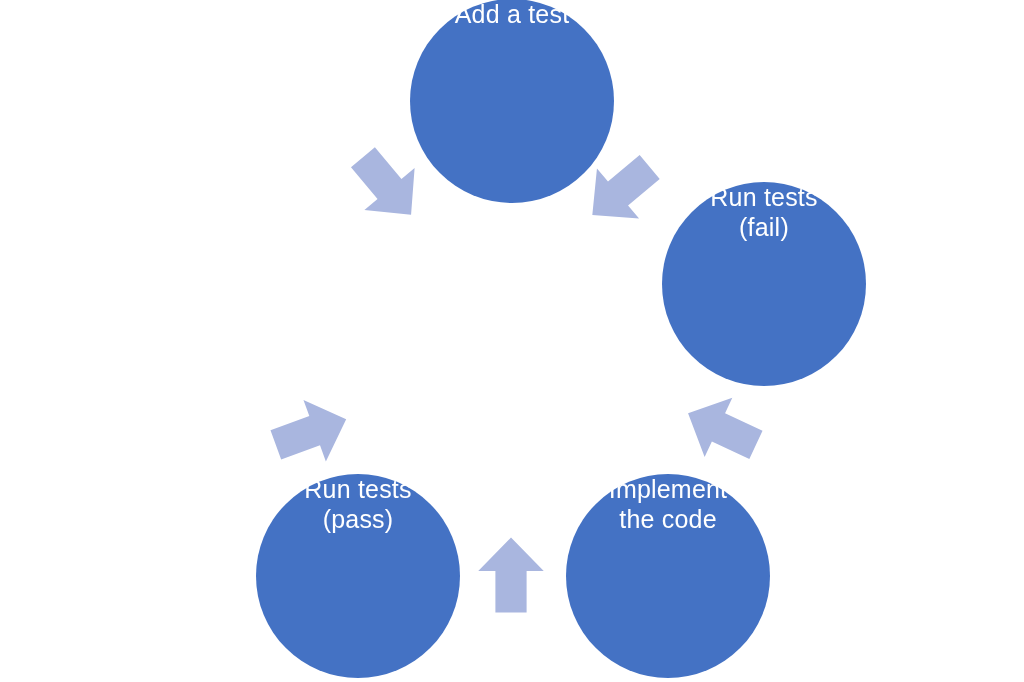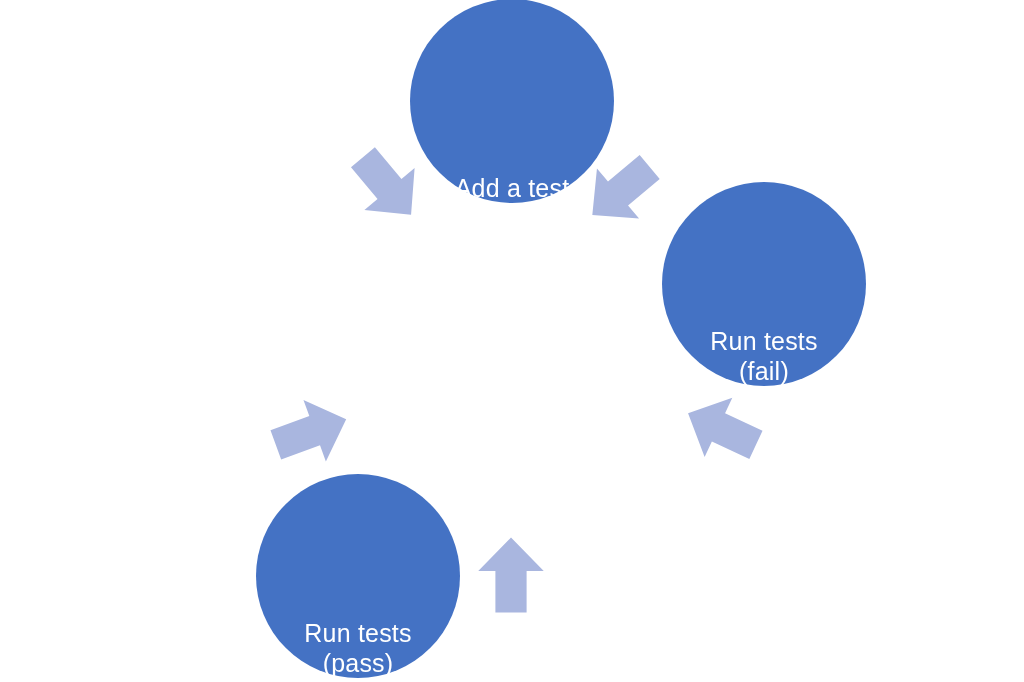--- a/index.html
+++ b/index.html
@@ -15,21 +15,21 @@
     width: 1024px;
     height: 682px;
     background: #ffffff;
     overflow: hidden;
   }
   .node {
     position: absolute;
     border-radius: 50%;
     background: var(--node-color, #4472C4);
     display: flex;
-    align-items: flex-end;
+    align-items: flex-start;
     justify-content: center;
     box-sizing: border-box;
   }
   .node-label {
     color: #ffffff;
     font-size: 25px;
     line-height: 1.2;
     text-align: center;
     letter-spacing: 0.2px;
     white-space: pre-line;
@@ -54,20 +54,24 @@
 
   <div class="node" style="width: 204px; height: 204px; left: 410px; top: -1px; --node-color: #4472C4;">
     <span class="node-label" style="color: rgb(255, 255, 255);">Add a test</span>
   </div>
 
   <div class="node" style="width: 204px; height: 204px; left: 662px; top: 182px; --node-color: #4472C4;">
     <span class="node-label" style="color: rgb(255, 255, 255);">Run tests
 (fail)</span>
   </div>
 
+  <div class="node" style="width: 204px; height: 204px; left: 566px; top: 474px; --node-color: #4472C4;">
+    <span class="node-label" style="color: rgb(255, 255, 255);">Implement
+the code</span>
+  </div>
 
   <div class="node" style="width: 204px; height: 204px; left: 256px; top: 474px; --node-color: #4472C4;">
     <span class="node-label" style="color: rgb(255, 255, 255);">Run tests
 (pass)</span>
   </div>
 
 
   <div class="arrow" style="left: 582px; top: 152px; transform: rotate(140deg);">
     <svg viewBox="0 0 100 100" aria-hidden="true">
       <polygon points="2,30 55,30 55,8 98,50 55,92 55,70 2,70" fill="#A9B6DF"></polygon>

